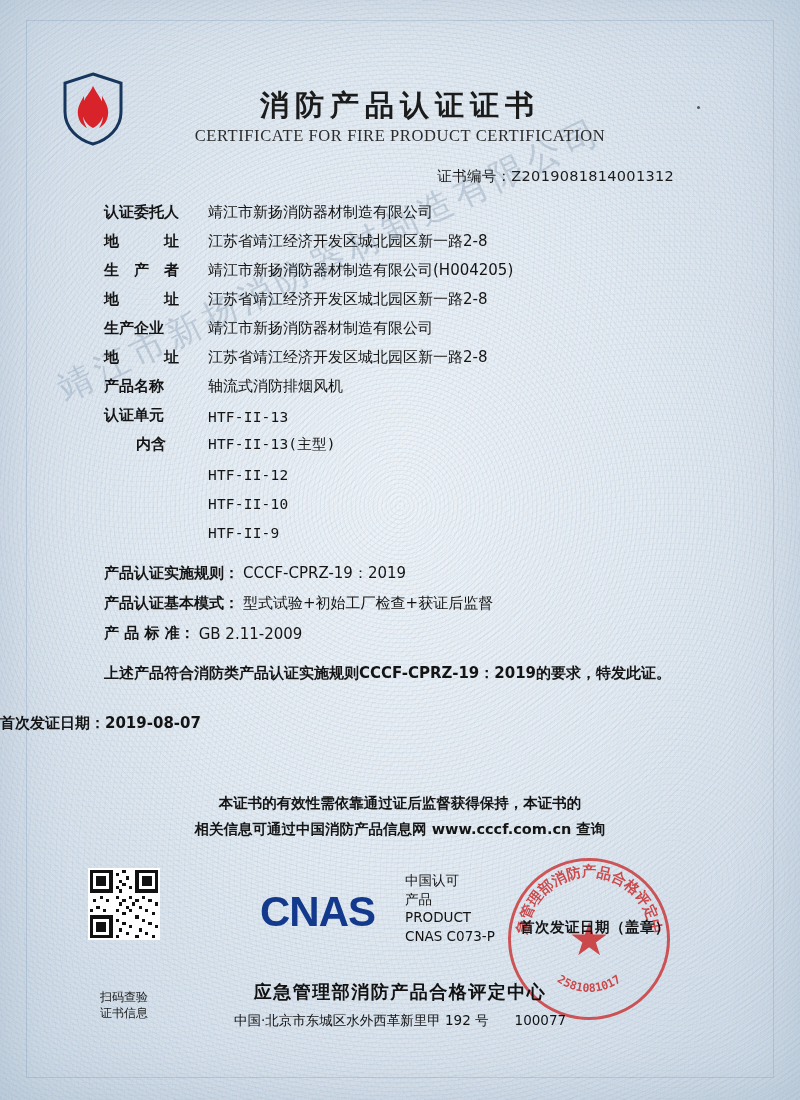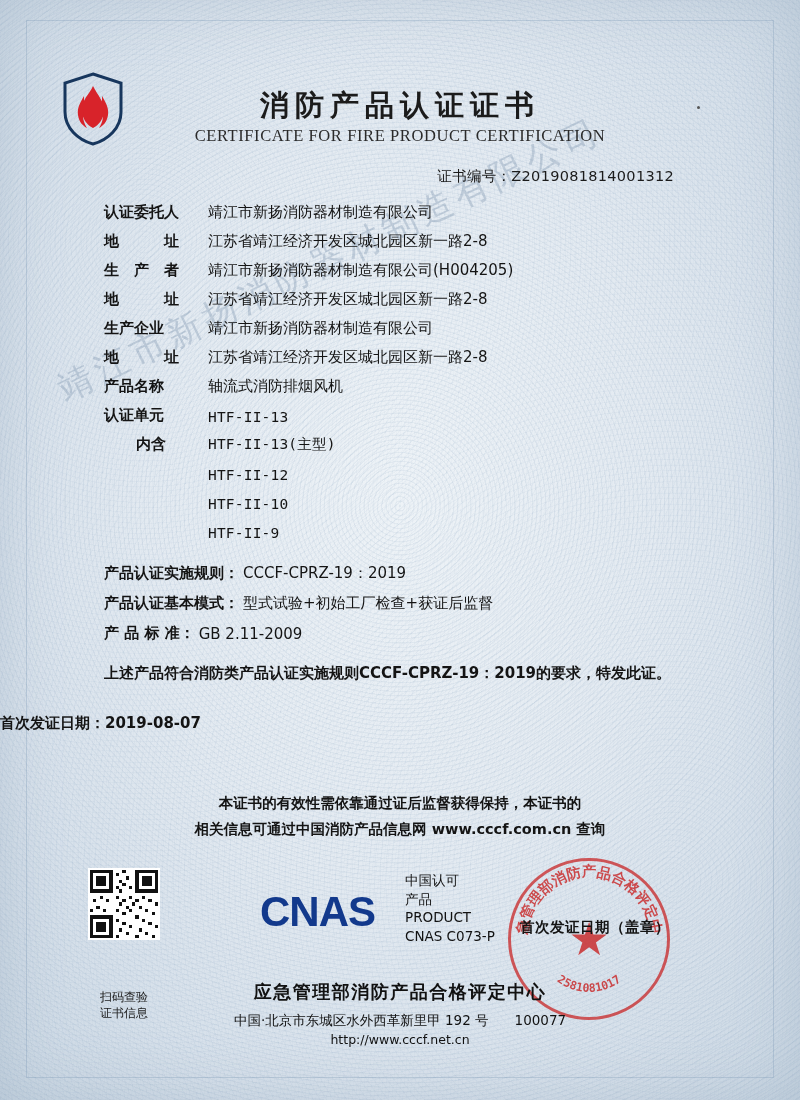--- a/index.html
+++ b/index.html
@@ -529,14 +529,13 @@
         </text>
       </svg>
     </div>
   </div>
   <div class="issuer-label">首次发证日期（盖章）</div>
 
   <div class="org">应急管理部消防产品合格评定中心</div>
   <div class="addr">
     <span>中国·北京市东城区水外西革新里甲 192 号</span><span class="zip">100077</span>
   </div>
-  <div class="url">http://www.cccf.net.cn</div>
 </div>
 
 </body></html>

